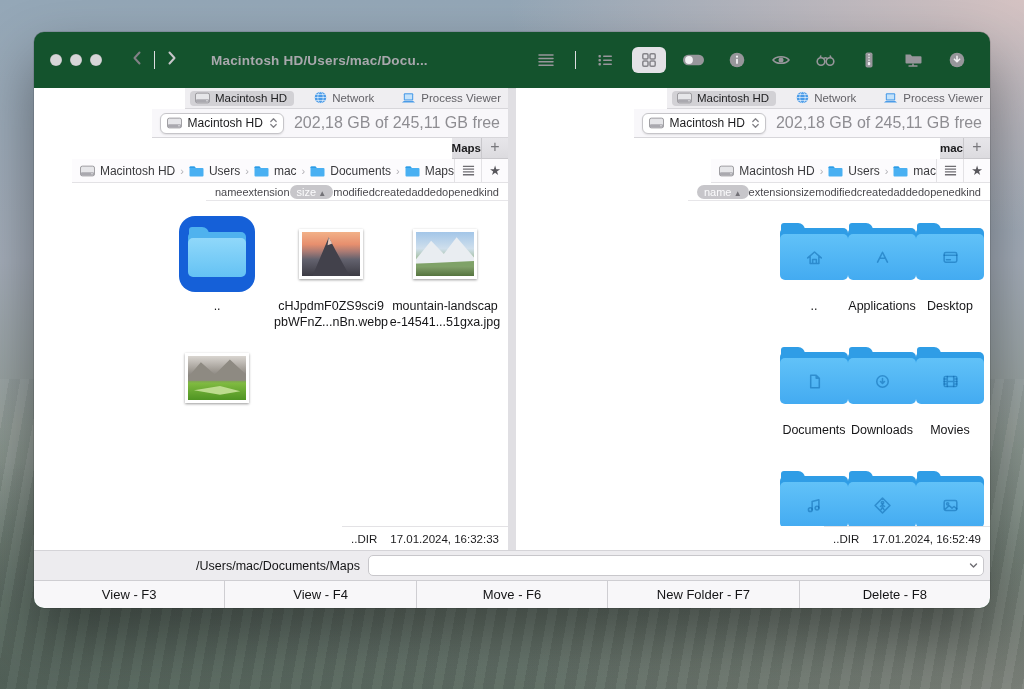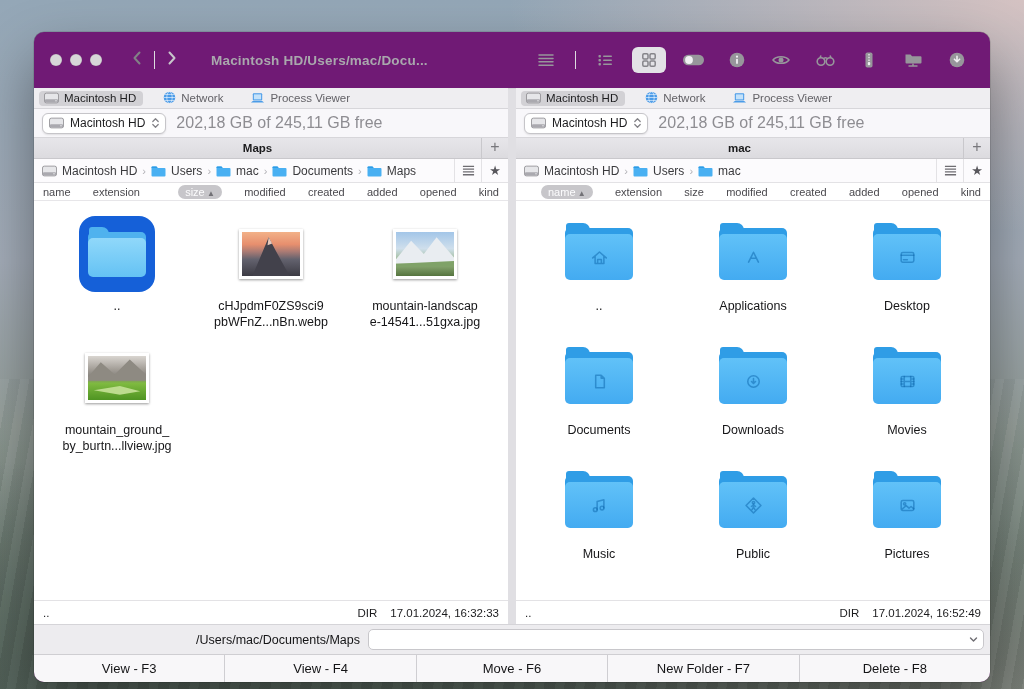--- a/index.html
+++ b/index.html
@@ -10,40 +10,40 @@
     background:
       radial-gradient(120% 80% at 100% 0%, rgba(224,199,196,.85) 0%, rgba(224,199,196,0) 42%),
       radial-gradient(80% 55% at 0% 100%, #55645c 0%, rgba(85,100,92,0) 60%),
       radial-gradient(90% 45% at 100% 100%, #7e837c 0%, rgba(126,131,124,0) 55%),
       linear-gradient(180deg,#94a7b7 0%,#a4adb9 38%,#939d98 62%,#76847b 82%,#5f6d64 100%);
   }
   body::before { content:""; position:absolute; inset:55% 0 0 0;
     background:repeating-linear-gradient(100deg, rgba(255,255,255,.045) 0 9px, rgba(20,25,22,.06) 9px 20px);
     mix-blend-mode:overlay; }
 
-  .window { position:absolute; left:34px; top:32px; width:956px; height:650px;
-    background:#701a75; border-radius:10px; overflow:hidden;
+  .window { position:absolute; left:34px; top:32px; width:956px; height:576px;
+    background:#14532d; border-radius:10px; overflow:hidden;
     box-shadow:0 28px 60px rgba(0,0,0,.42), 0 0 0 .5px rgba(0,0,0,.2);
     display:flex; flex-direction:column; }
 
   
   .titlebar { height:56px; display:flex; align-items:center; padding:0 16px; flex:0 0 auto; }
   .lights { display:flex; gap:8px; }
   .light { width:12px; height:12px; border-radius:50%; background:#d7d6d8; box-shadow:inset 0 0 0 .5px rgba(0,0,0,.12); }
   .nav { display:flex; align-items:center; margin-left:28px; gap:10px; }
   .nav .vdiv { width:1px; height:18px; background:#dddce0; }
   .win-title { margin-left:32px; font-size:13.5px; font-weight:bold; color:#a9a8ad; letter-spacing:.2px; }
   .toolbar { margin-left:auto; display:flex; align-items:center; gap:10px; }
   .tb-btn { width:34px; height:26px; display:flex; align-items:center; justify-content:center; border-radius:6px; }
   .tb-btn.active { background:#e3e2e6; }
   .tb-div { width:1px; height:18px; background:#dddce0; margin:0 2px; }
 
   
   .panes { flex:1; display:flex; min-height:0; }
-  .pane { flex:1; display:flex; flex-direction:column; min-width:0; background:#fff; }
+  .pane { flex:1; display:flex; flex-direction:column; min-width:0; background:#fff;align-items:flex-end; }
   .pane-gap { width:8px; background:#e0dfe3; border-top:1px solid #d5d4d8; }
 
   .tabbar { height:21px; background:#efeef1; border-bottom:1px solid #d7d6da; display:flex; align-items:center; padding-left:5px; gap:15px; flex:0 0 auto; }
   .tab { display:flex; align-items:center; gap:5px; font-size:11.5px; color:#636267; padding:1px 7px 2px 5px; border-radius:4px; white-space:nowrap; }
   .tab.sel { background:#d2d1d5; color:#1d1d1f; }
 
   .driverow { height:29px; background:#f8f7fa; border-bottom:1px solid #d7d6da; display:flex; align-items:center; padding:0 8px; gap:10px; flex:0 0 auto; }
   .drive-select { height:21px; background:#fff; border:.5px solid #c6c5c9; border-radius:6px; box-shadow:0 1px 2px rgba(0,0,0,.10); display:flex; align-items:center; gap:6px; padding:0 5px 0 6px; font-size:12px; color:#1c1c1e; }
   .free { font-size:16px; color:#8e8d92; }
 
@@ -53,21 +53,21 @@
 
   .crumbs { height:24px; background:#fcfbfd; border-bottom:1px solid #e3e2e5; display:flex; align-items:center; padding-left:8px; font-size:12px; color:#3a3a3d; flex:0 0 auto; }
   .crumb { display:flex; align-items:center; gap:5px; white-space:nowrap; }
   .crumb-sep { color:#b2b1b6; margin:0 5px; font-size:11px; }
   .crumb-tools { margin-left:auto; display:flex; height:100%; }
   .crumb-tool { width:27px; border-left:1px solid #e3e2e5; display:flex; align-items:center; justify-content:center; }
   .star { color:#58575c; font-size:13px; line-height:1; }
 
   .colheads { height:18px; background:#fff; border-bottom:1px solid #e7e6e9; display:flex; align-items:center; justify-content:space-between; padding:0 9px; font-size:11px; color:#4a494e; flex:0 0 auto; }
   .colhead { white-space:nowrap; }
-  .colhead.sorted { background:#c7c6ca; color:#fcfcfd; border-radius:7px; padding:1px 7px;margin-left:16px; }
+  .colhead.sorted { background:#c7c6ca; color:#fcfcfd; border-radius:7px; padding:1px 7px; }
   .colhead.sorted .arr { color:#727176; font-size:8px; }
 
   .files { flex:1; min-height:0; padding:12px 6px 0; display:grid; grid-template-columns:repeat(3,1fr); grid-auto-rows:124px; align-content:start; overflow:hidden; }
   .item { display:flex; flex-direction:column; align-items:center; }
   .icon-box { height:82px; display:flex; align-items:center; justify-content:center; }
   .item .label { margin-top:3px; font-size:12.5px; line-height:1.3; color:#161618; text-align:center; white-space:pre-line; max-width:136px; }
 
   .folder { position:relative; width:68px; height:52px; }
   .folder .flap { position:absolute; left:0; right:0; top:0; bottom:4px; background:#2f9de6; border-radius:5px; }
   .folder .flap::before { content:""; position:absolute; top:-5px; left:1px; width:24px; height:8px; background:#2f9de6; border-radius:3px 7px 0 0; }
@@ -367,22 +367,20 @@
           </div>
           <div class="item">
             <div class="icon-box">
               <div class="thumb">
                 <div class="img" style="width: 58px; height: 44px; background: linear-gradient(rgb(217, 213, 208) 0%, rgb(160, 155, 148) 32%, rgb(131, 128, 122) 48%, rgb(127, 186, 64) 62%, rgb(79, 148, 34) 100%);">
                   <div class="layer" style="clip-path: polygon(0px 48%, 22% 14%, 46% 42%, 72% 8%, 100% 42%, 100% 56%, 0px 56%); background: rgb(142, 138, 130);"></div>
                   <div class="layer" style="clip-path: polygon(10% 78%, 55% 68%, 90% 80%, 55% 88%); background: rgb(189, 220, 142);"></div>
                 </div>
               </div>
             </div>
-            <div class="label">mountain_ground_
-by_burtn...llview.jpg</div>
           </div>
         </div>
         <div class="statusbar">
           <span>..</span>
           <span class="right">
             <span>DIR</span>
             <span>17.01.2024, 16:32:33</span>
           </span>
         </div>
       </div>

